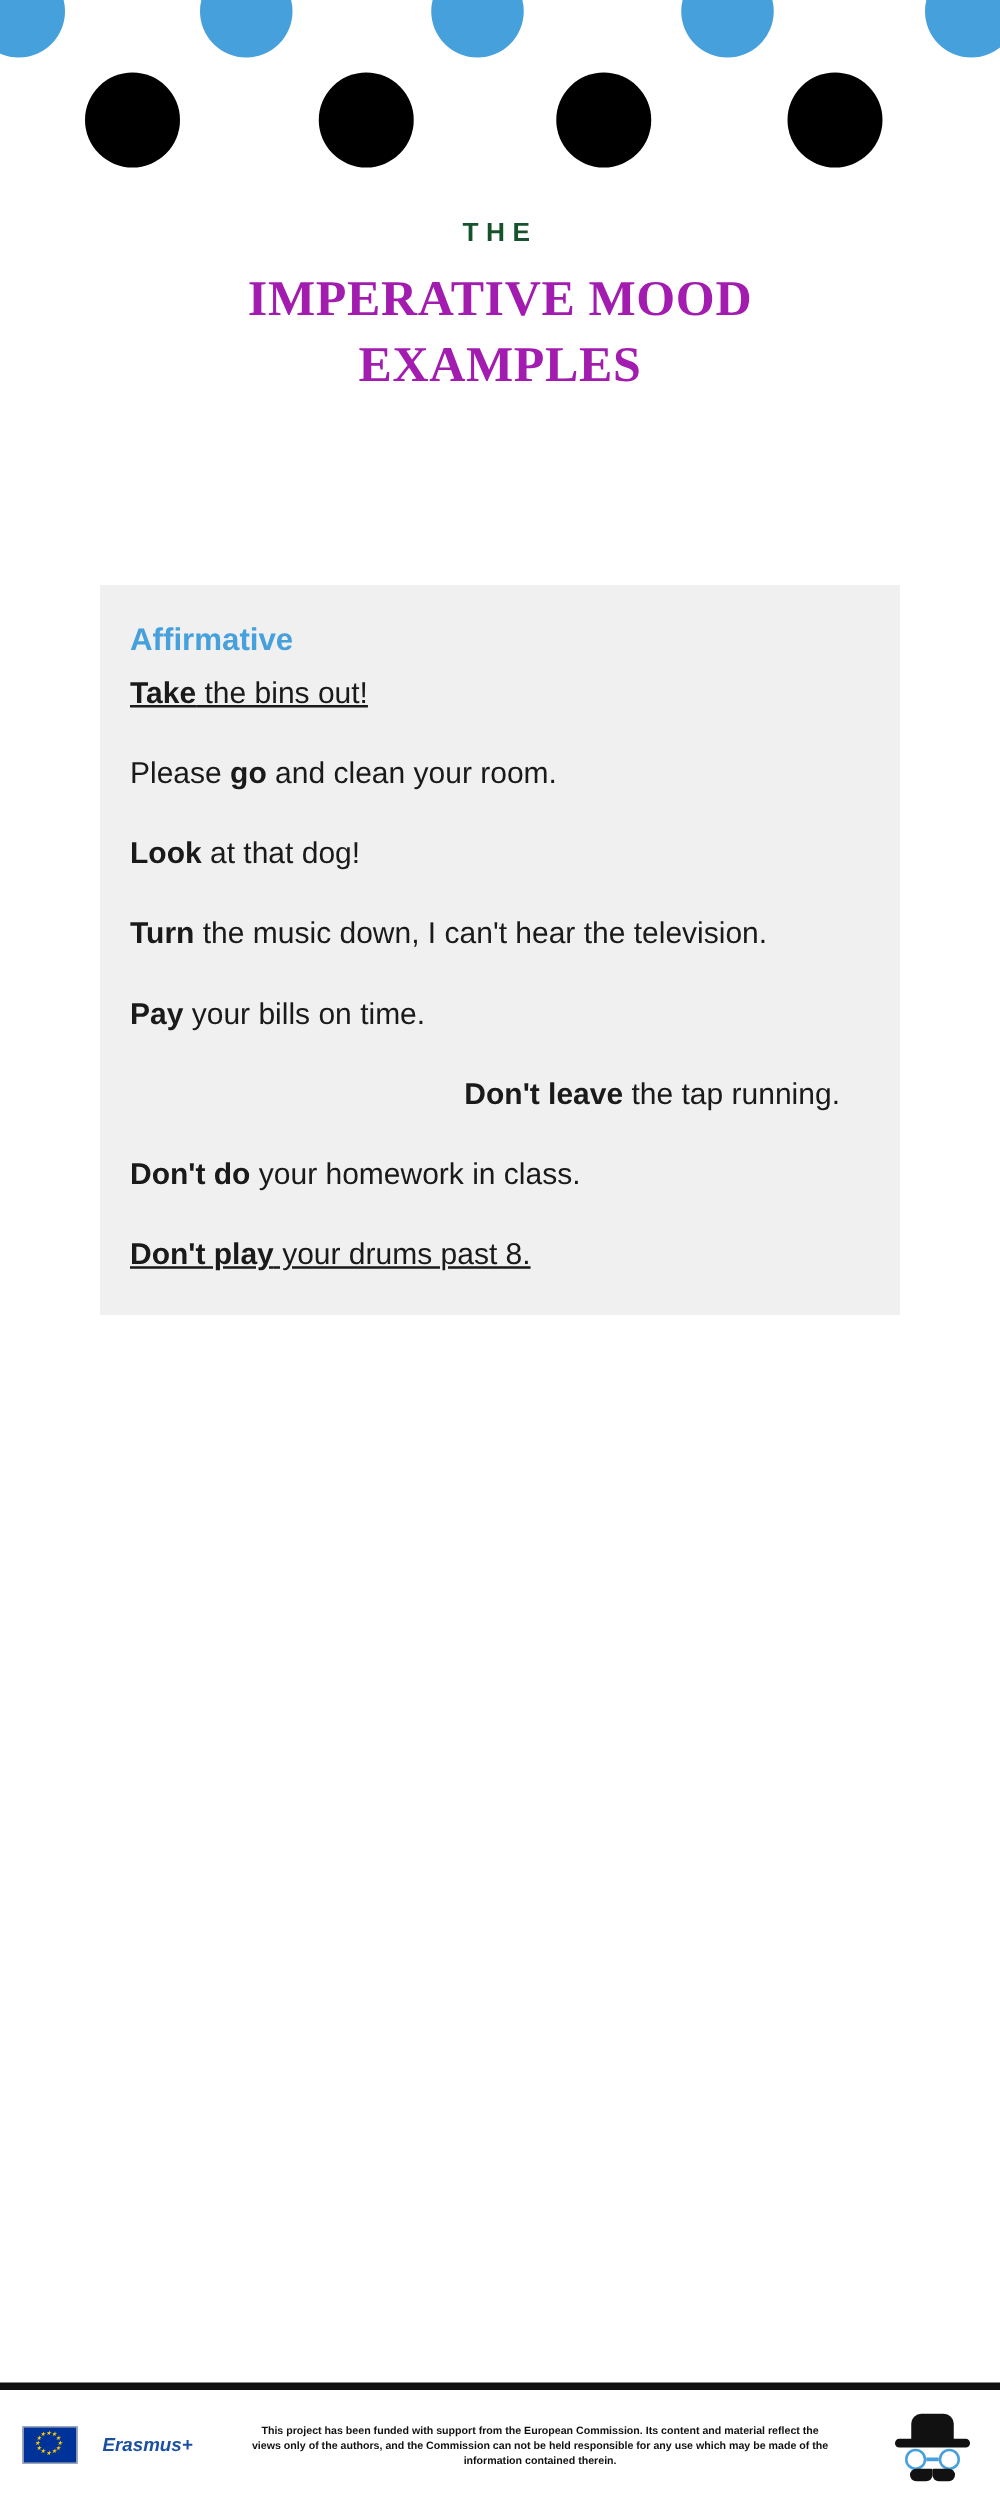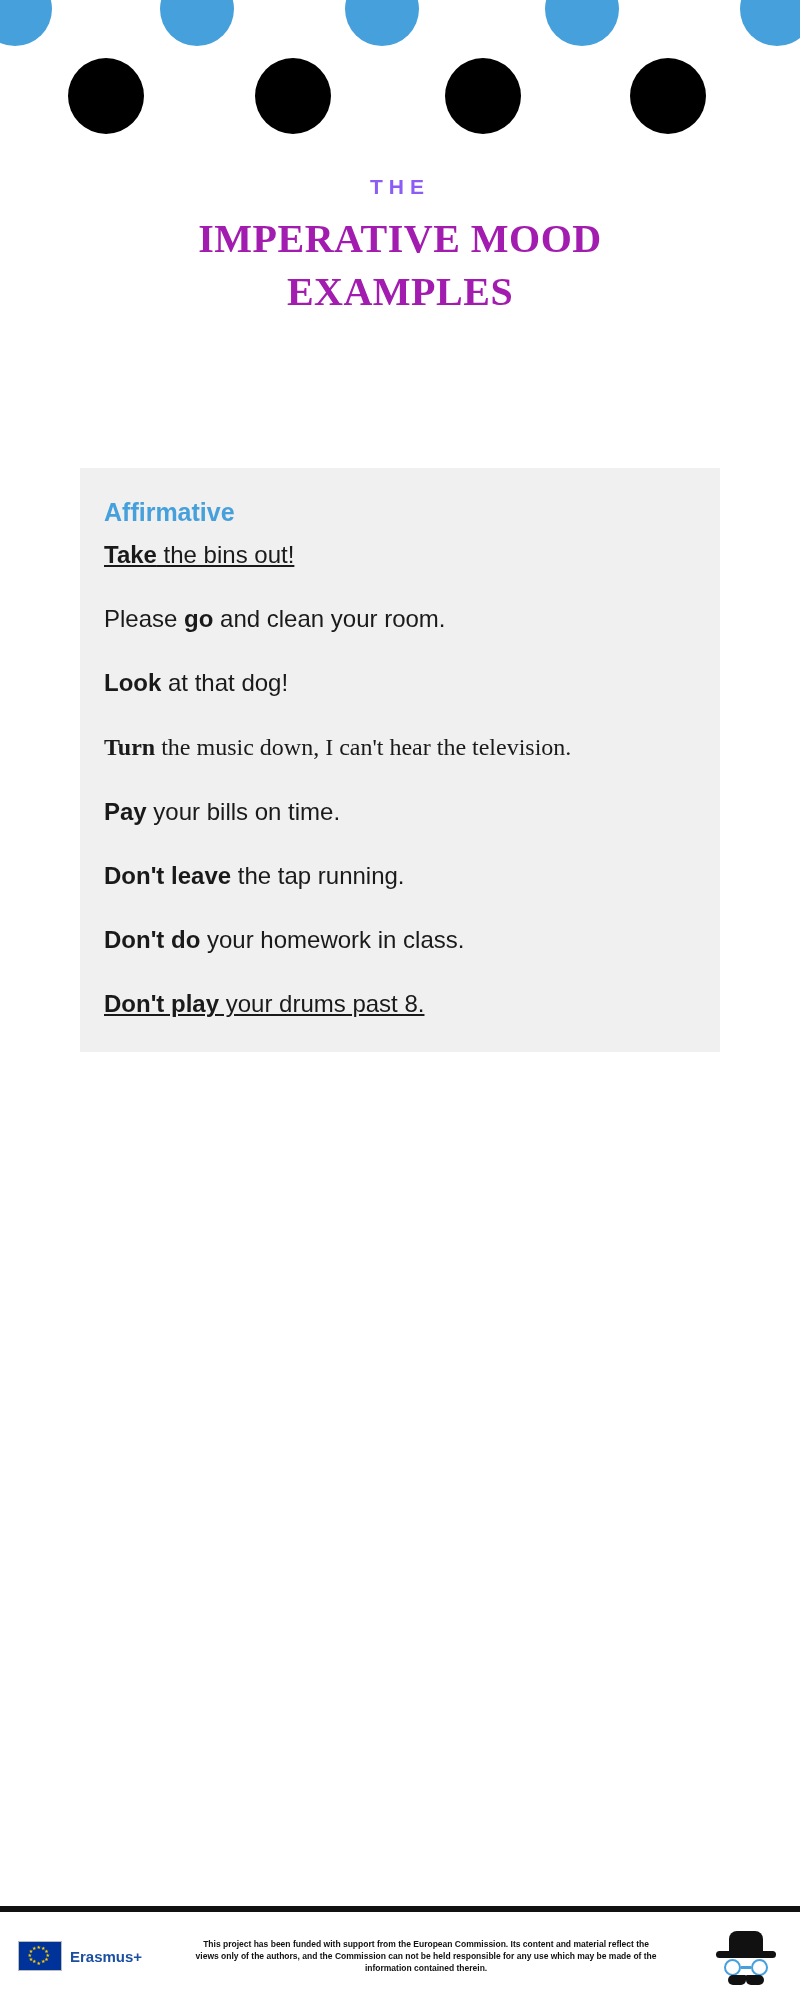--- a/index.html
+++ b/index.html
@@ -34,21 +34,21 @@
     position: absolute;
     top: 175px;
     left: 0;
     width: 800px;
     text-align: center;
   }
   .title-the {
     font-size: 21px;
     letter-spacing: 6px;
     font-weight: bold;
-    color: #8b5cf6;
+    color: #14532d;
     margin-bottom: 14px;
   }
   .title-main {
     font-size: 40px;
     font-weight: bold;
     color: #a21caf;
     letter-spacing: 0.5px;
     line-height: 1.32;
     padding: 0 80px;
     font-family: Liberation Serif, serif;
@@ -107,21 +107,22 @@
     background: #ffffff;
     display: flex;
     align-items: center;
     justify-content: space-between;
     box-sizing: border-box;
     padding: 0 18px;
   }
   .erasmus {
     display: flex;
     align-items: center;
-    gap: 8px;
+    gap: 20px;
+    font-style: italic;
   }
   .eu-flag {
     width: 42px;
     height: 28px;
     background: #003399;
     position: relative;
     border: 1px solid #bbbbbb;
   }
   .eu-star {
     position: absolute;
@@ -216,23 +217,23 @@
   <div class="title-the">THE</div>
   <div class="title-main">IMPERATIVE MOOD EXAMPLES</div>
 </div>
 
 <div class="panel" style="padding: 20px 0px 28px; box-sizing: border-box; margin-top: 16px;">
   <div class="real-indent" id="sections-root" style="padding: 0px 24px; margin-left: 0px;">
       <div class="section-heading" style="padding-left: 0px; margin-left: 0px;">Affirmative</div>
       <div class="line" style="margin-left: 0px; padding-left: 0px; text-decoration: underline;"><b>Take</b><span> the bins out!</span></div>
       <div class="line" style="margin-left: 0px; padding-left: 0px;"><span>Please </span><b>go</b><span> and clean your room.</span></div>
       <div class="line" style="margin-left: 0px; padding-left: 0px;"><b>Look</b><span> at that dog!</span></div>
-      <div class="line" style="margin-left: 0px; padding-left: 0px; font-family: Liberation Serif, serif;"><b>Turn</b><span> the music down, I can't hear the television.</span></div>
+      <div class="line" style="margin-left: 0px; padding-left: 0px;"><b>Turn</b><span> the music down, I can't hear the television.</span></div>
       <div class="line" style="margin-left: 0px; padding-left: 0px;"><b>Pay</b><span> your bills on time.</span></div>
-      <div class="line" style="margin-left: 0px; padding-left: 0px;"><b>Don't leave</b><span> the tap running.</span></div>
+      <div class="line" style="margin-left: 0px; padding-left: 0px; text-align: right;"><b>Don't leave</b><span> the tap running.</span></div>
       <div class="line" style="margin-left: 0px; padding-left: 0px;"><b>Don't do</b><span> your homework in class.</span></div>
       <div class="line" style="margin-left: 0px; padding-left: 0px;"><b>Don't play</b><span> your drums past 8.</span></div>
     </div>
 </div>
 
 <div class="footer-rule"></div>
 <div class="footer">
   <div class="erasmus">
     <div class="eu-flag" id="eu-flag">
         <div class="eu-star" style="left: 17.5px; top: 2.5px;">★</div>

